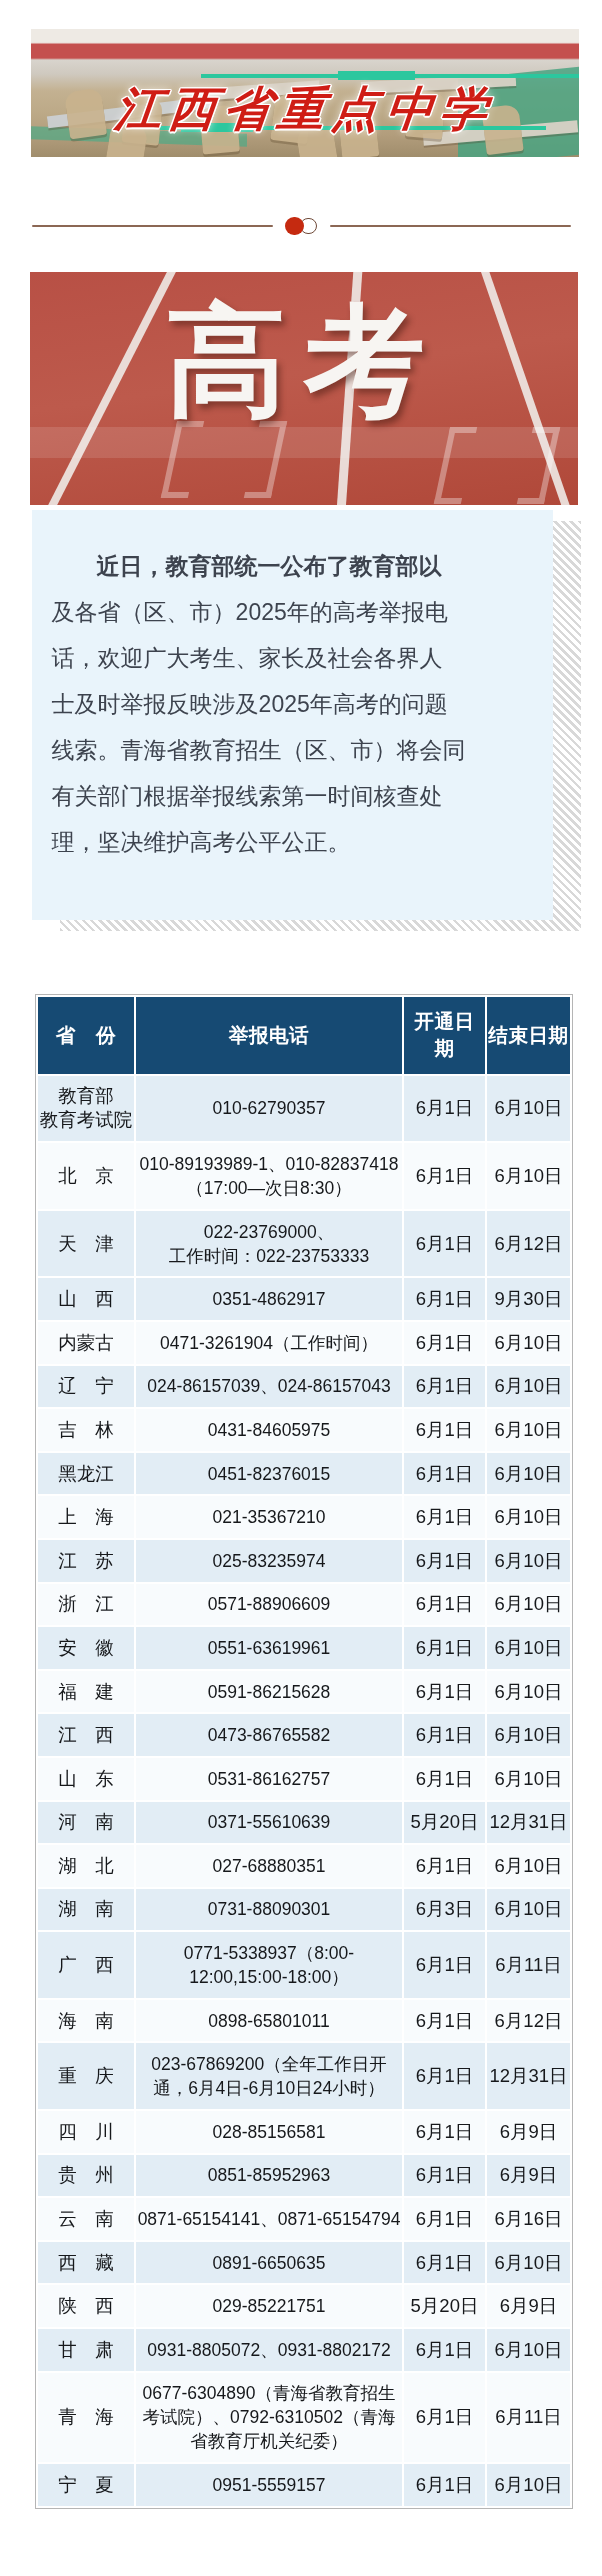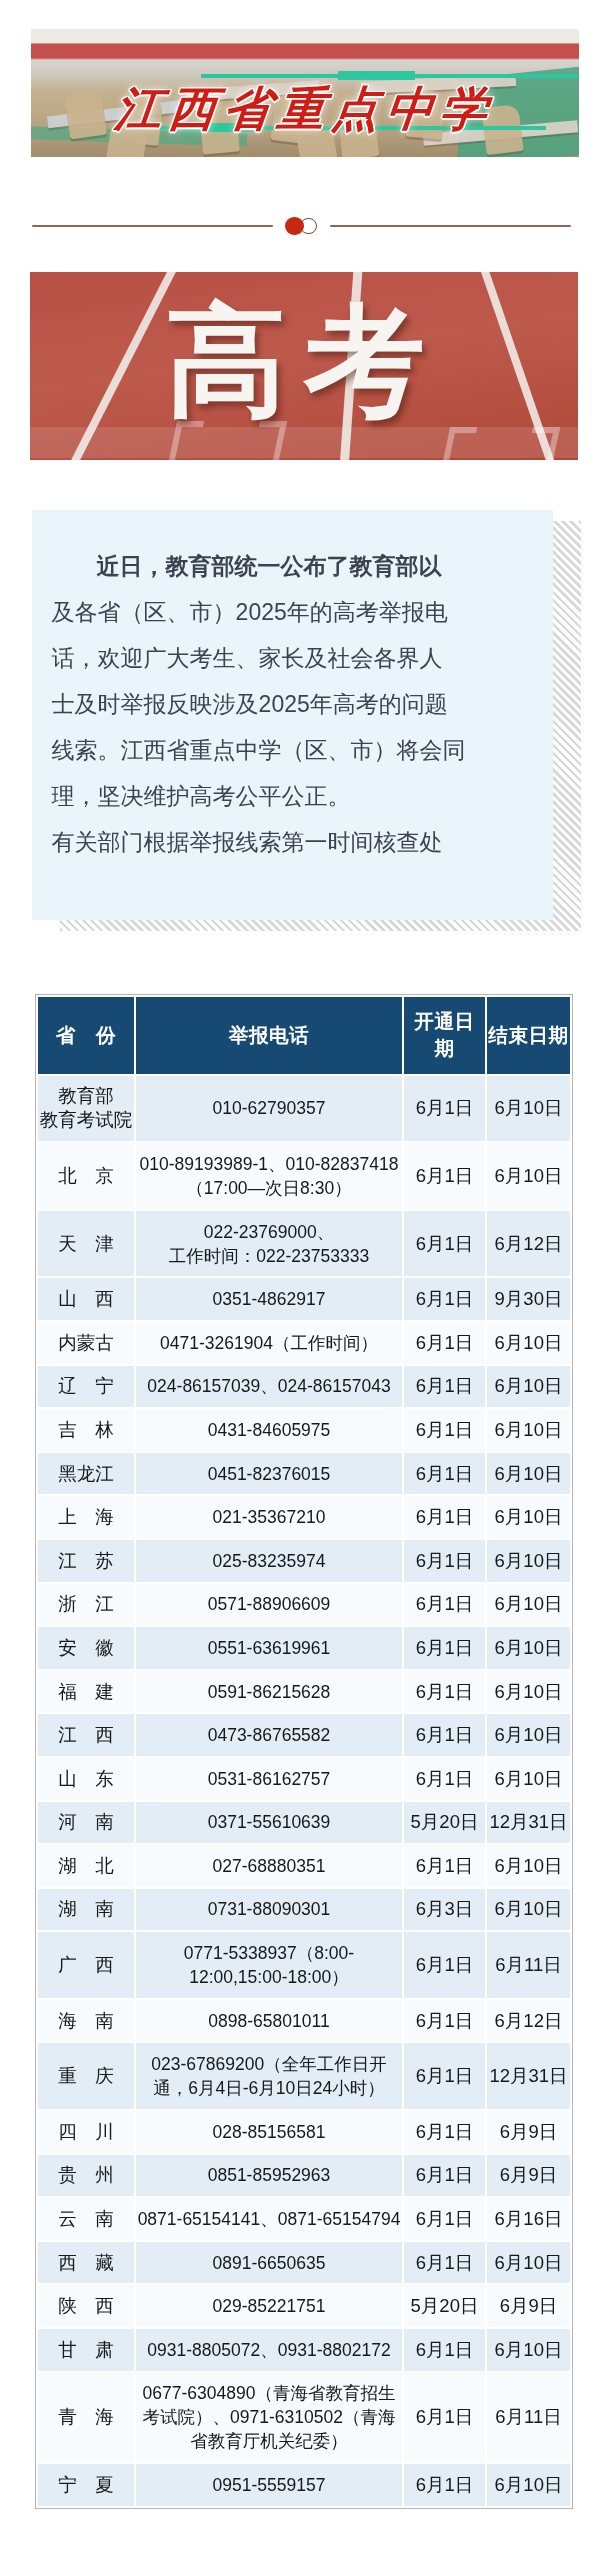--- a/index.html
+++ b/index.html
@@ -43,21 +43,21 @@
   .section-divider{ position:absolute; left:32px; top:216px; width:539px; height:20.6px; }
   .divider-line{ position:absolute; top:8.8px; width:241px; height:2.1px; background:#8b6754; border-radius:1px; }
   .divider-line.left{ left:0; }
   .divider-line.right{ right:0; }
   .divider-dot-outline{ position:absolute; left:268px; top:1.5px; width:16.5px; height:16.5px;
     border:1.5px solid #6f4a39; border-radius:50%; background:#ffffff; }
   .divider-dot-filled{ position:absolute; left:253px; top:0.5px; width:18.5px; height:18.5px;
     border-radius:50%; background:#c52a10; }
 
   
-  .gaokao-banner{ position:absolute; left:30px; top:272px; width:548px; height:188px; overflow:hidden;
+  .gaokao-banner{ position:absolute; left:30px; top:272px; width:548px; height:233px; overflow:hidden;
     background:linear-gradient(172deg,#b85045 0%,#bd5a4c 45%,#b04839 100%); }
   .lane-line{ position:absolute; background:rgba(240,238,235,.88); width:7.7px; height:319px; top:-41px; }
   .lane-line.l1{ left:77px; transform:rotate(27deg); }
   .lane-line.l2{ left:315px; transform:rotate(4deg); width:8.8px; }
   .lane-line.l3{ left:492px; transform:rotate(-19deg); }
   .track-band{ position:absolute; left:0; right:0; top:155px; height:31px; background:rgba(255,255,255,.12); }
   .track-marking{ position:absolute; width:27px; height:77px; opacity:.34; transform:skewX(-12deg); }
   .track-marking.open{ border:6.7px solid #fff; border-right:none; }
   .track-marking.close{ border:6.7px solid #fff; border-left:none; }
   .gaokao-title{ position:absolute; left:0; right:0; top:9.3px; text-align:center;
@@ -138,23 +138,23 @@
     <div class="gaokao-title">高考</div>
   </div>
 
   <div class="intro-shadow"></div>
   <div class="intro-card">
     <div id="intro-lines">
         <div class="intro-line first">近日，教育部统一公布了教育部以</div>
         <div class="intro-line">及各省（区、市）2025年的高考举报电</div>
         <div class="intro-line">话，欢迎广大考生、家长及社会各界人</div>
         <div class="intro-line">士及时举报反映涉及2025年高考的问题</div>
-        <div class="intro-line">线索。江西省重点中学（区、市）将会同</div>
+        <div class="intro-line">线索。青海省教育招生（区、市）将会同</div>
+        <div class="intro-line">有关部门根据举报线索第一时间核查处</div>
         <div class="intro-line">理，坚决维护高考公平公正。</div>
-        <div class="intro-line">有关部门根据举报线索第一时间核查处</div>
       </div>
   </div>
 
   <table class="report-table">
     <colgroup>
         <col style="width:96px">
         <col style="width:266px">
         <col style="width:81px">
         <col style="width:83px">
       </colgroup>
@@ -441,21 +441,21 @@
           </td>
           <td class="cell-open-date">6月1日</td>
           <td class="cell-end-date">6月10日</td>
         </tr>
         <tr class="base">
           <td class="cell-province">
             <span class="ln">青　海</span>
           </td>
           <td class="cell-phone">
             <span class="ln">0677-6304890（青海省教育招生</span>
-            <span class="ln">考试院）、0971-6310502（青海</span>
+            <span class="ln">考试院）、0792-6310502（青海</span>
             <span class="ln">省教育厅机关纪委）</span>
           </td>
           <td class="cell-open-date">6月1日</td>
           <td class="cell-end-date">6月11日</td>
         </tr>
         <tr class="alt">
           <td class="cell-province">
             <span class="ln">宁　夏</span>
           </td>
           <td class="cell-phone">

